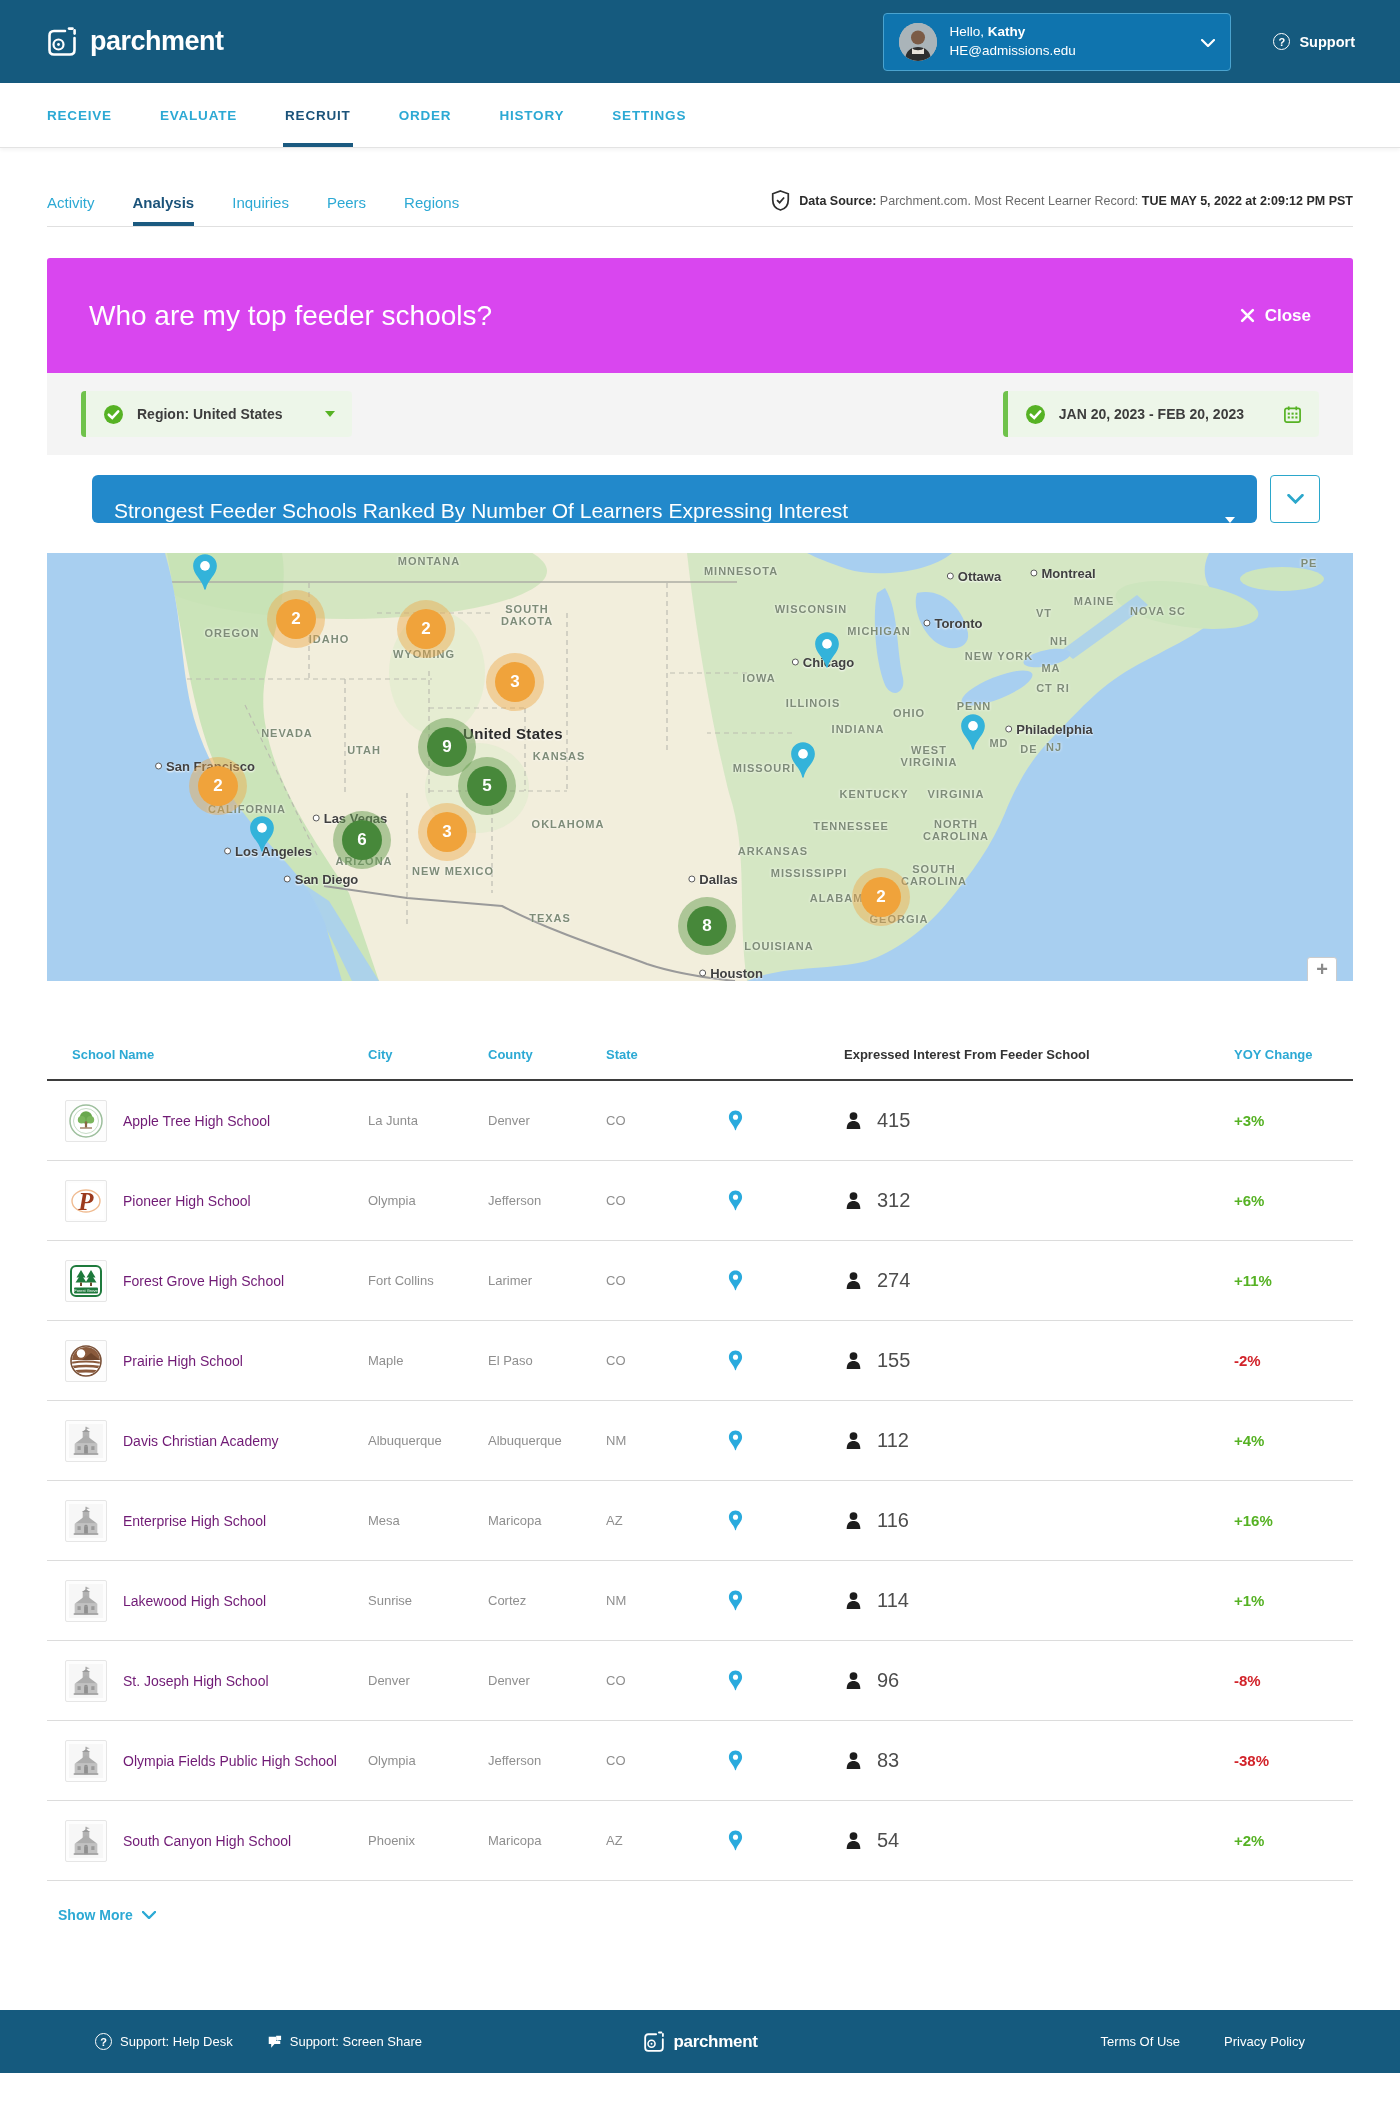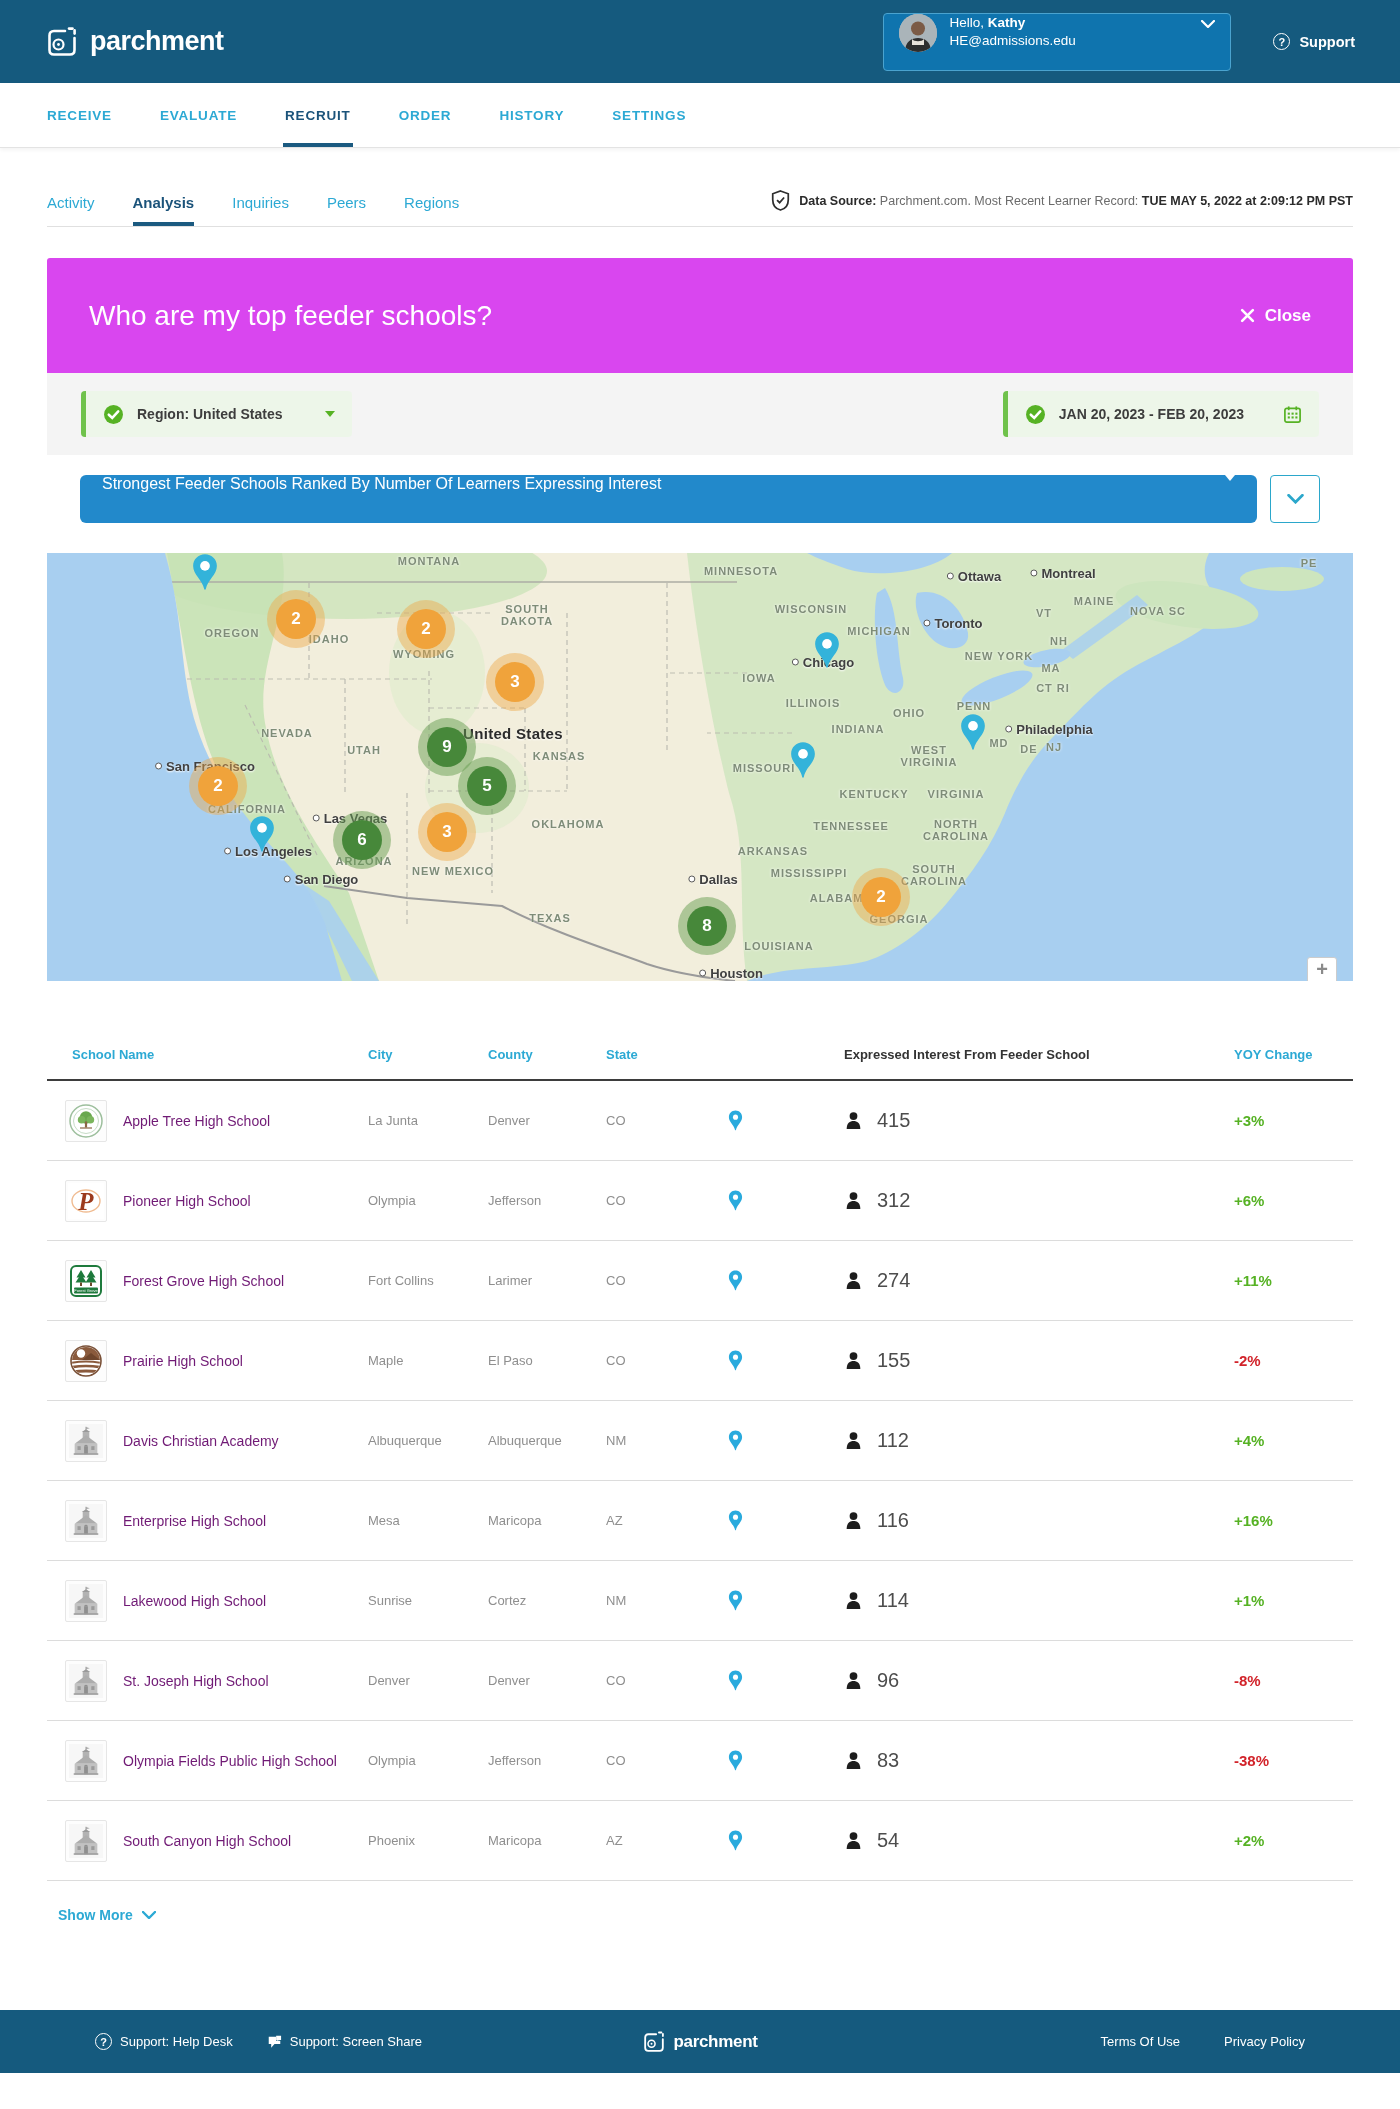--- a/index.html
+++ b/index.html
@@ -5,21 +5,21 @@
   * { box-sizing: border-box; }
   body { margin:0; width:1400px; background:#fff; color:#333;
          font-family:"Liberation Sans","DejaVu Sans",sans-serif; }
 
   
   .appbar { height:83px; background:#155a7e; display:flex; align-items:center; padding:0 45px; }
   .brand { display:flex; align-items:center; gap:11px; color:#fff; }
   .brand-word { font-size:27px; font-weight:600; letter-spacing:-0.5px; line-height:1; }
   .appbar-right { margin-left:auto; display:flex; align-items:center; gap:42px; }
   .user-chip { width:348px; height:58px; background:#0f74ae; border:1px solid #4aa3cf; border-radius:4px;
-               display:flex; padding:0 15px; gap:12px; cursor:pointer; }
+               display:flex; align-items:center; padding:0 15px; gap:12px; cursor:pointer; }
   .avatar { width:38px; height:38px; border-radius:50%; overflow:hidden; flex:none; background:#b9c0c4; }
   .user-text { color:#fff; font-size:13.5px; line-height:1.35; }
   .user-chevron { margin-left:auto; }
   .support { display:flex; align-items:center; gap:9px; color:#fff; font-size:14.5px; font-weight:600; cursor:pointer; }
   .qcircle { width:17px; height:17px; border:1.5px solid #fff; border-radius:50%; display:inline-flex;
              align-items:center; justify-content:center; font-size:11px; font-weight:700; flex:none; }
 
   
   .primary-nav { height:65px; display:flex; align-items:stretch; gap:48px; padding:0 47px;
                  border-bottom:1px solid #e3e3e3; box-shadow:0 2px 4px rgba(0,0,0,.05); background:#fff; }
@@ -47,22 +47,22 @@
 
   
   .filter-bar { height:82px; background:#f4f4f4; display:flex; align-items:center; justify-content:space-between; padding:0 34px; }
   .chip { height:46px; background:#edf6e9; border-left:5px solid #6fc24b; border-radius:4px;
           display:flex; align-items:center; gap:13px; padding:0 17px; font-size:14px; font-weight:600; color:#3d3d3d; cursor:pointer; }
   .chip .tri { width:0; height:0; border-left:5px solid transparent; border-right:5px solid transparent;
                border-top:6px solid #56b224; margin-left:30px; }
 
   
   .select-row { margin:20px 33px 0; display:flex; gap:13px; height:48px; }
-  .ranking-select { flex:1; background:#2289cb; border-radius:6px; color:#fff; display:flex; align-items:flex-start;
-                    padding:0 22px; font-size:16px; cursor:pointer; }
+  .ranking-select { flex:1; background:#2289cb; border-radius:6px; color:#fff; display:flex; align-items:flex-end;
+                    padding:0 22px; font-size:21px; cursor:pointer;margin-left:12px; }
   .caret { margin-left:auto; width:0; height:0; border-left:5px solid transparent; border-right:5px solid transparent;
            border-top:6px solid #fff; }
   .expand-btn { width:50px; border:1px solid #2ba7cb; border-radius:4px; background:#fff;
                 display:flex; align-items:center; justify-content:center; cursor:pointer; }
 
   
   .map { margin-top:30px; position:relative; height:428px; overflow:hidden; background:#a8cff0; }
   .map svg.base { position:absolute; left:0; top:0; }
   .map-label { position:absolute; transform:translate(-50%,-50%); white-space:pre-line; text-align:center; pointer-events:none; }
   .map-label.state { font-size:11px; letter-spacing:1px; color:#7e8c78; font-weight:600; text-shadow:0 0 3px #fff; }

